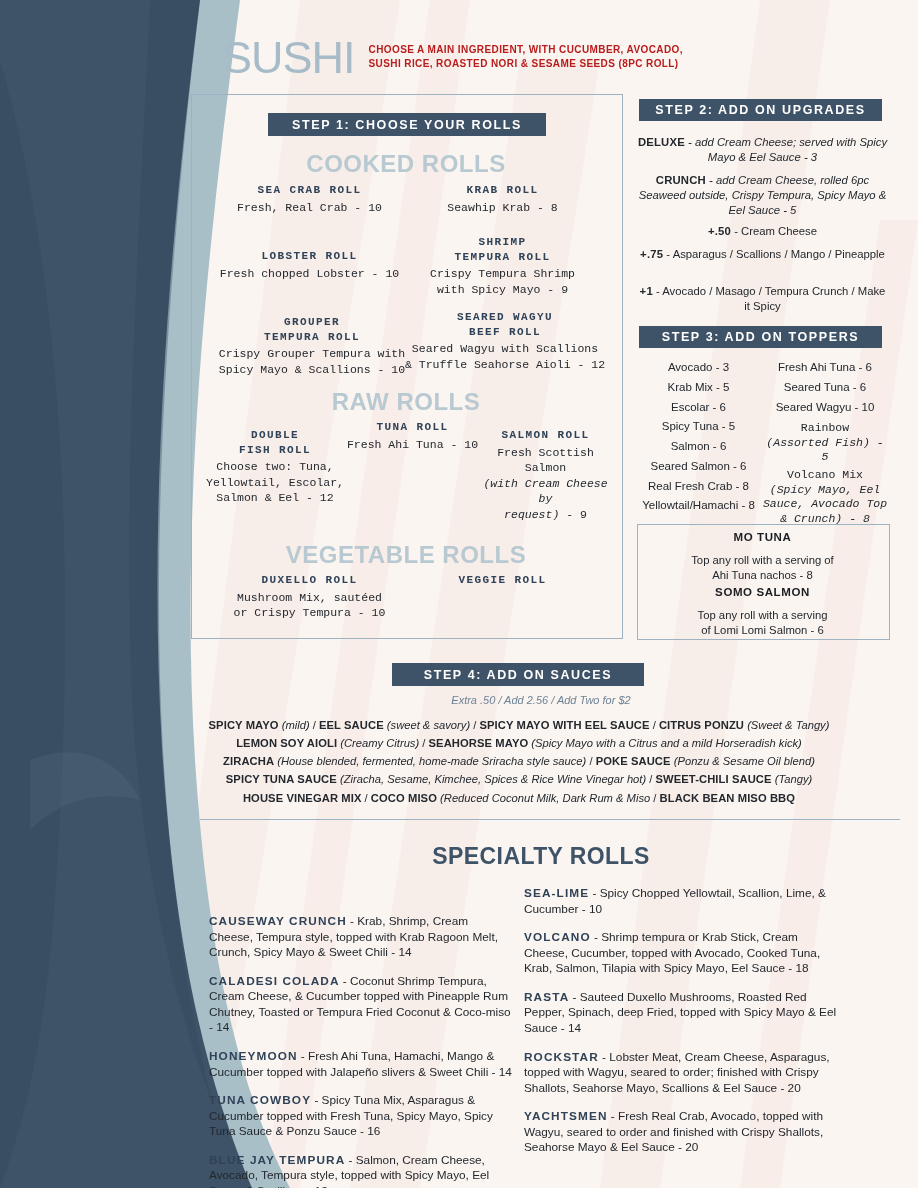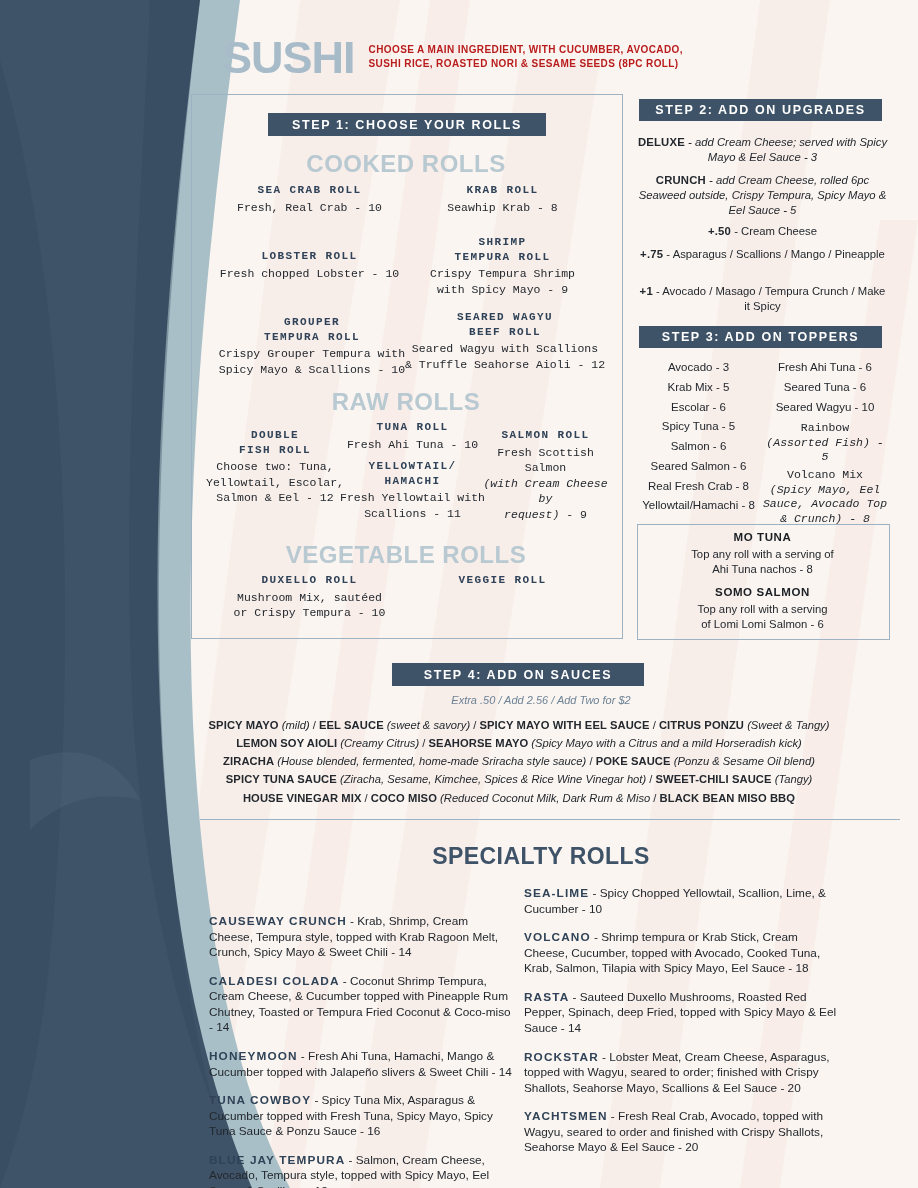--- a/index.html
+++ b/index.html
@@ -15,21 +15,21 @@
 
   
   .bg-svg{position:absolute;left:0;top:0;width:918px;height:1188px;pointer-events:none;}
 
   
   .header{
     position:absolute;left:222px;top:26px;width:680px;height:62px;
     display:flex;align-items:center;gap:14px;
   }
   .brand-word{
-    font-size:45px;font-weight:bold;letter-spacing:-1px;
+    font-size:45px;font-weight:normal;letter-spacing:-1px;
     color:#a7bcc8;line-height:1;
   }
   .header-sub{
     font-size:10px;font-weight:bold;letter-spacing:.4px;
     line-height:1.45;color:#b91c1c;
     text-transform:uppercase;
   }
 
   
   .panel{
@@ -77,21 +77,21 @@
 
   
   .topper-col{position:absolute;text-align:center;font-size:11.5px;color:#23282e;line-height:1.72;}
   .topper-col .ital{font-style:italic;line-height:1.25;display:block;}
   .topper-item{display:block;}
   .topper-item.multi{line-height:1.25;margin:4px 0 4px;font-family:Liberation Mono, monospace;}
 
   
   .mo-block{position:absolute;left:637px;width:251px;text-align:center;}
   .mo-title{font-size:11.5px;font-weight:bold;letter-spacing:.6px;color:#1b1f24;}
-  .mo-desc{font-size:11.3px;color:#23282e;line-height:1.32;margin-top:4px;}
+  .mo-desc{font-size:11.3px;color:#23282e;line-height:1.32;margin-top:10px;}
 
   
   #sauce-note{
     position:absolute;left:191px;top:694px;width:700px;text-align:center;
     font-size:11px;font-style:italic;color:#6d8296;
   }
   #sauce-lines{
     position:absolute;left:119px;top:716px;width:800px;text-align:center;
     font-size:11.2px;line-height:1.62;color:#23282e;
   }
@@ -189,24 +189,20 @@
     <div class="roll-desc">Seared Wagyu with Scallions<br>&amp; Truffle Seahorse Aioli - 12</div>
   </div>
 
   <div class="roll" style="left:205px;top:428px;width:140px;">
     <div class="roll-name">DOUBLE<br>FISH ROLL</div>
     <div class="roll-desc">Choose two: Tuna,<br>Yellowtail, Escolar,<br>Salmon &amp; Eel - 12</div>
   </div>
   <div class="roll" style="left:340px;top:420px;width:145px;">
     <div class="roll-name">TUNA ROLL</div>
     <div class="roll-desc">Fresh Ahi Tuna - 10</div>
-  </div>
-  <div class="roll" style="left:340px;top:459px;width:145px;">
-    <div class="roll-name">YELLOWTAIL/<br>HAMACHI</div>
-    <div class="roll-desc">Fresh Yellowtail with<br>Scallions - 11</div>
   </div>
   <div class="roll" style="left:478px;top:428px;width:135px;">
     <div class="roll-name">SALMON ROLL</div>
     <div class="roll-desc">
       <span>Fresh Scottish Salmon</span><br>
       <span class="it">(with Cream Cheese by<br>request)</span><span> - 9</span>
     </div>
   </div>
 
   <div class="roll" style="left:207px;top:573px;width:205px;">

